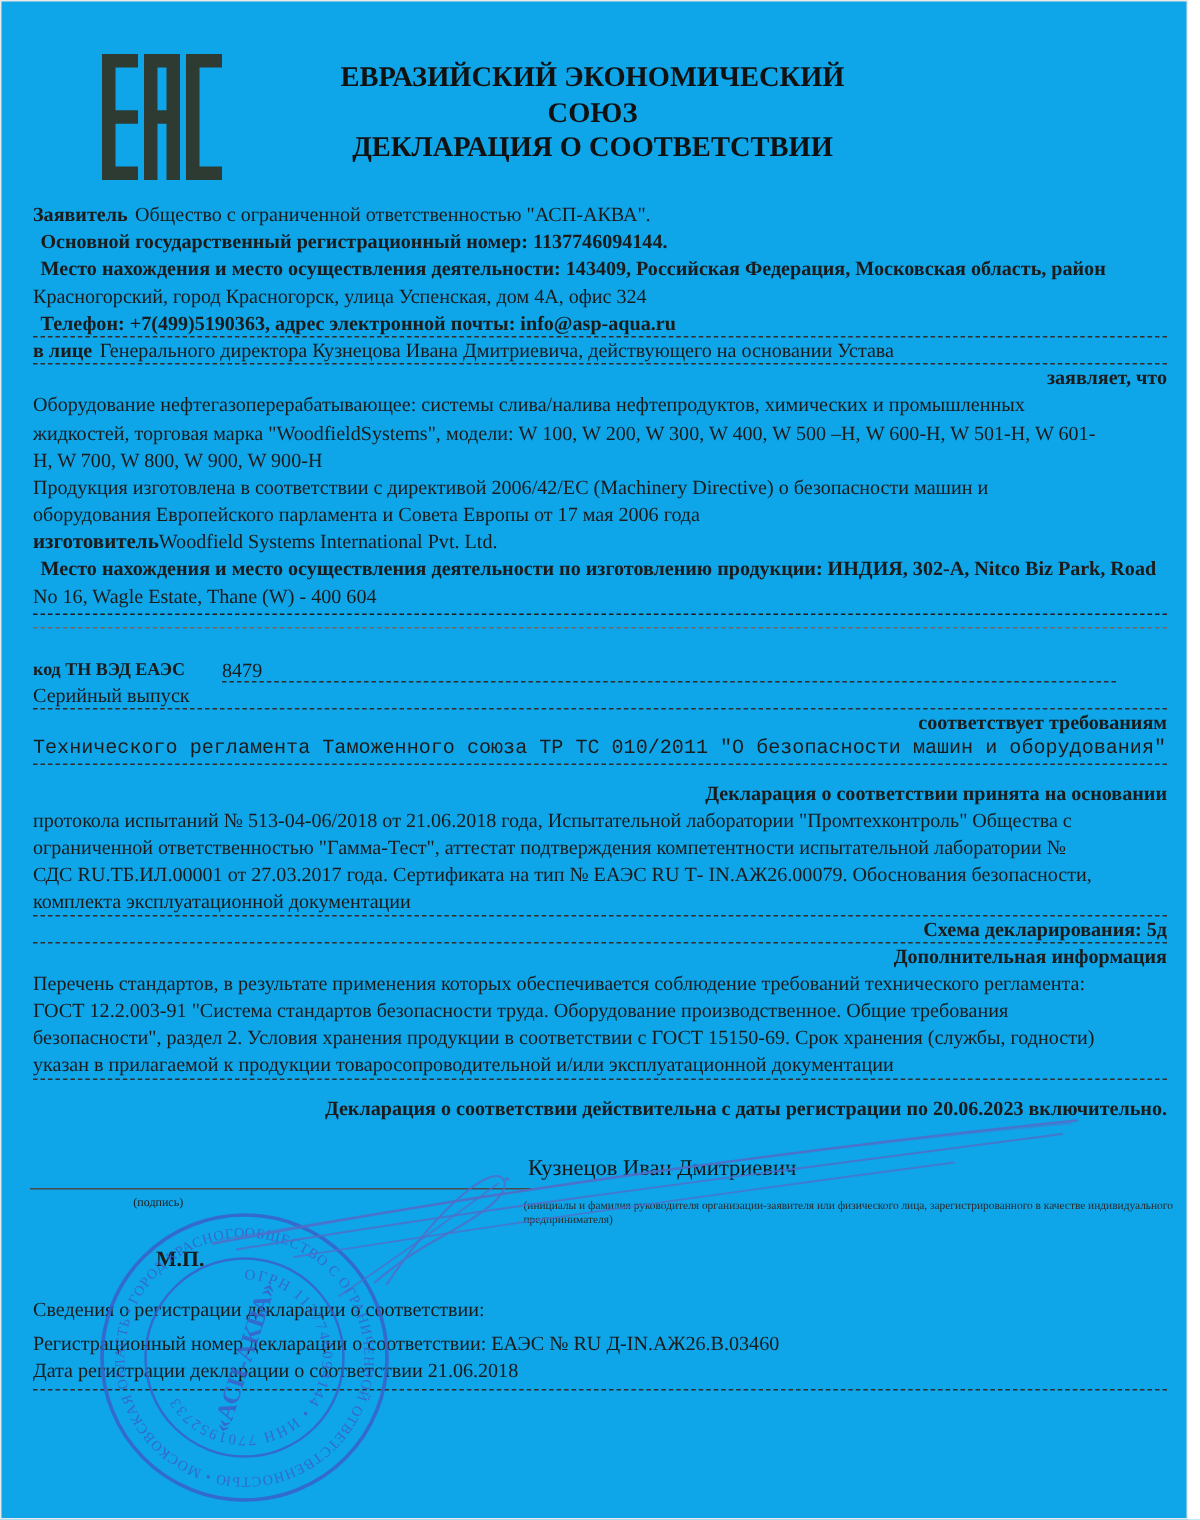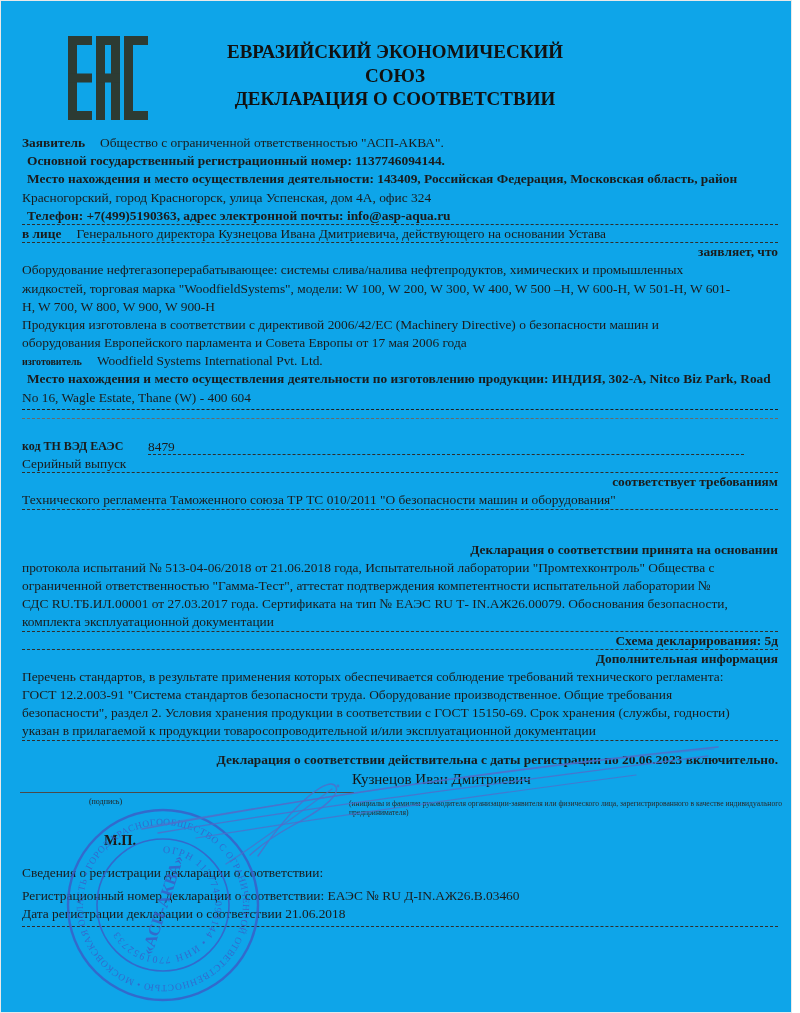--- a/index.html
+++ b/index.html
@@ -13,29 +13,29 @@
   .doc-title{
     position:absolute;left:175px;top:40px;width:440px;text-align:center;
     font-weight:bold;font-size:19px;line-height:23.5px;color:#111;
   }
   
   .content{position:absolute;left:22px;top:134px;width:756px;}
   .row{position:relative;height:18.2px;line-height:18.2px;white-space:nowrap;
        box-sizing:border-box;font-size:13.4px;}
   .row.ind{padding-left:5px;font-weight:bold;}
   .b{font-weight:bold;text-align:right;}
-  .lead{font-weight:bold;margin-right:15px;}
-  .lead-sm{font-weight:bold;font-size:10px;margin-right:15px;}
+  .lead{font-weight:bold;margin-right:5px;}
+  .lead-sm{font-weight:bold;font-size:14px;margin-right:0;}
   .dash{border-bottom:1.3px dashed #2e2e2e;}
   .sep{height:8px;border-top:1.7px dashed #1f1f1f;border-bottom:1.1px dashed #6a6a6a;
        margin:2px 0 18px 0;}
   .tnved-label{display:inline-block;width:126px;font-weight:bold;font-size:12px;}
   .tnved-value{display:inline-block;width:596px;height:17px;
        border-bottom:1.4px dashed #2e2e2e;box-sizing:border-box;vertical-align:bottom;}
-  .mb13{margin-bottom:31px;}
+  .mb13{margin-bottom:10px;font-family:Liberation Mono, monospace;}
   .mt10{margin-top:10px;}
   
   .sig-line{position:absolute;left:20px;top:792px;width:334px;height:1.4px;background:#4a4a4a;}
   .sig-caption{position:absolute;left:58px;top:797px;width:95px;text-align:center;
        font-size:8px;color:#222;}
   .sig-name{position:absolute;left:352px;top:771px;font-size:15px;color:#151515;}
   .sig-note{position:absolute;left:349px;top:799px;width:445px;
        font-size:7.6px;line-height:9.4px;color:#2a2a2a;white-space:normal;}
   .seal-mark{position:absolute;left:104px;top:832px;font-weight:bold;font-size:14.5px;z-index:2;}
   

